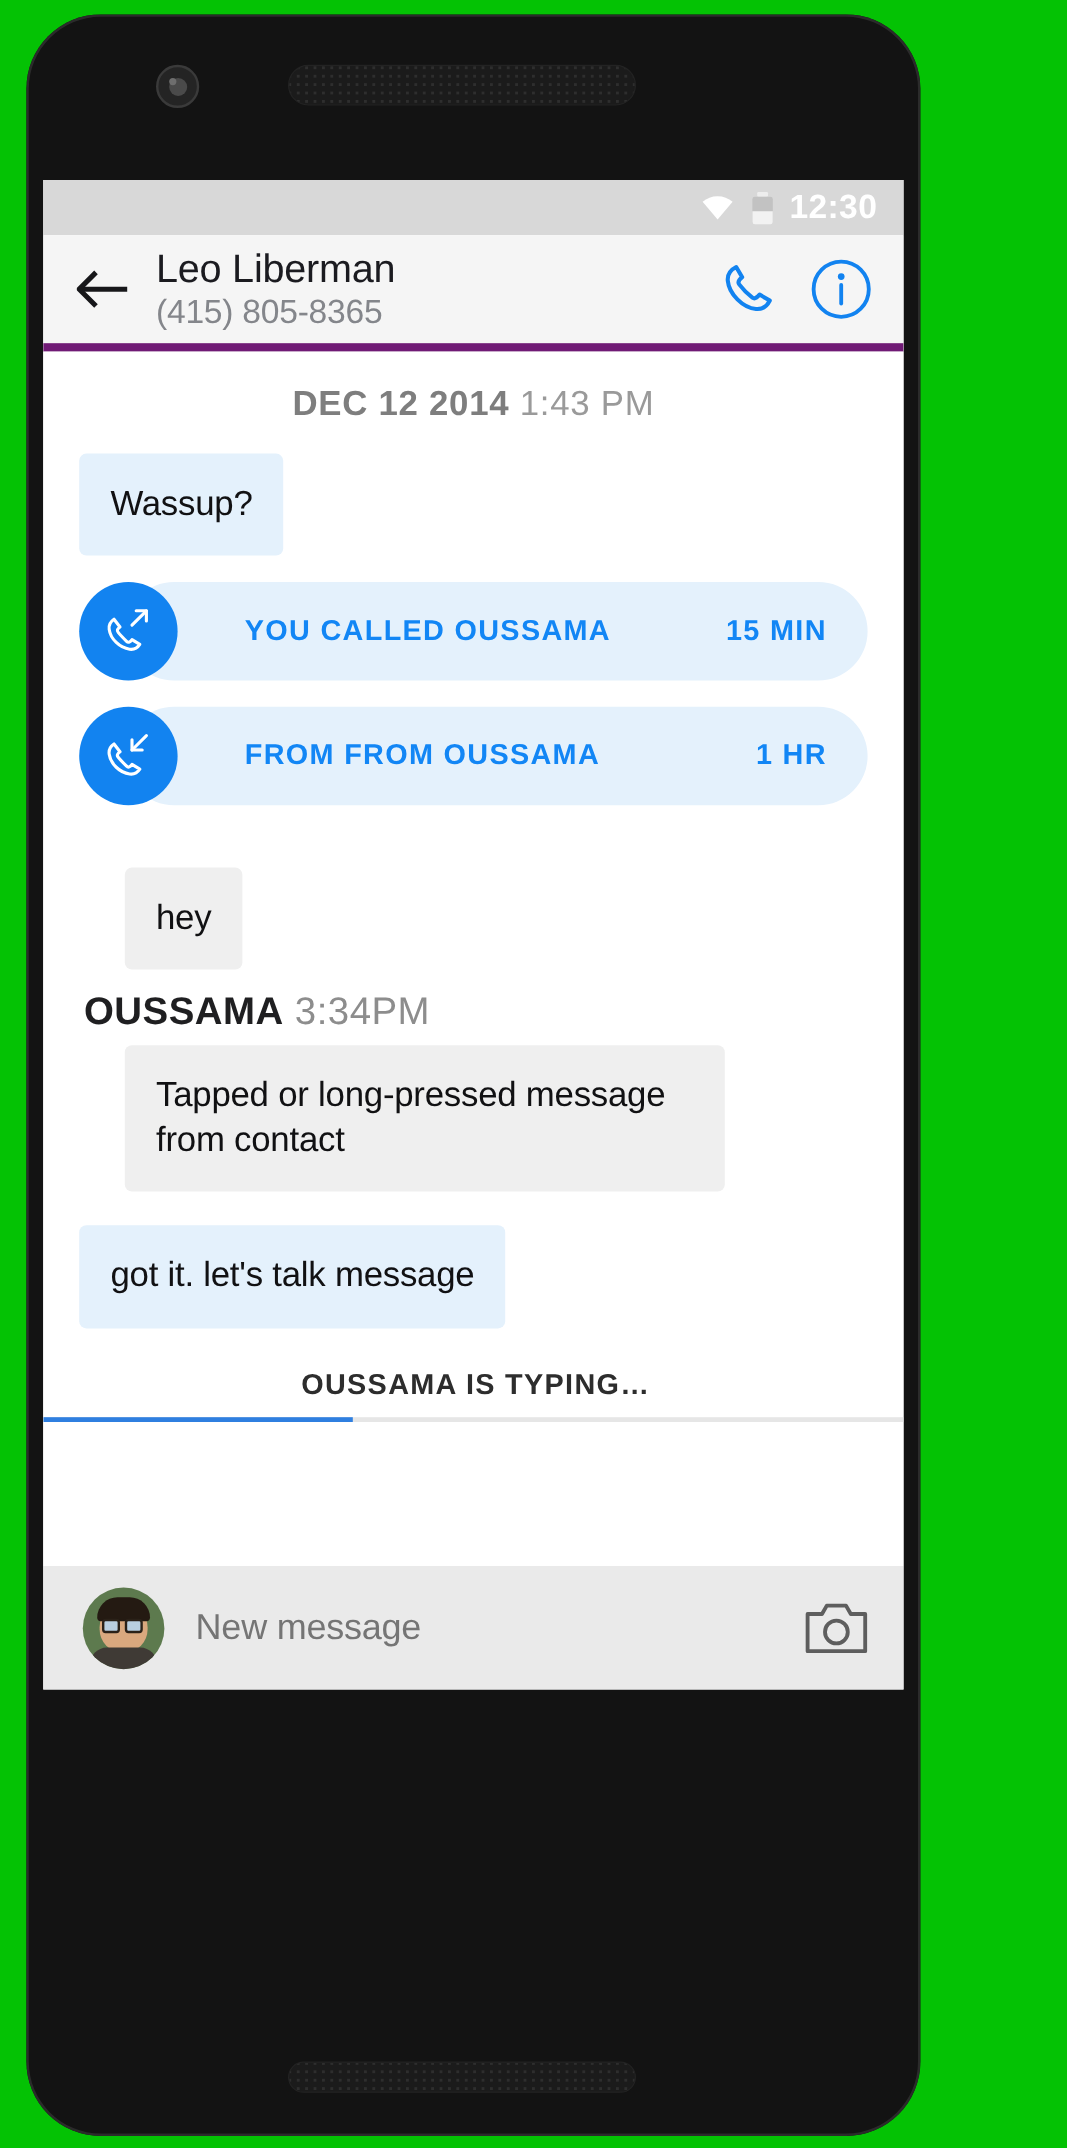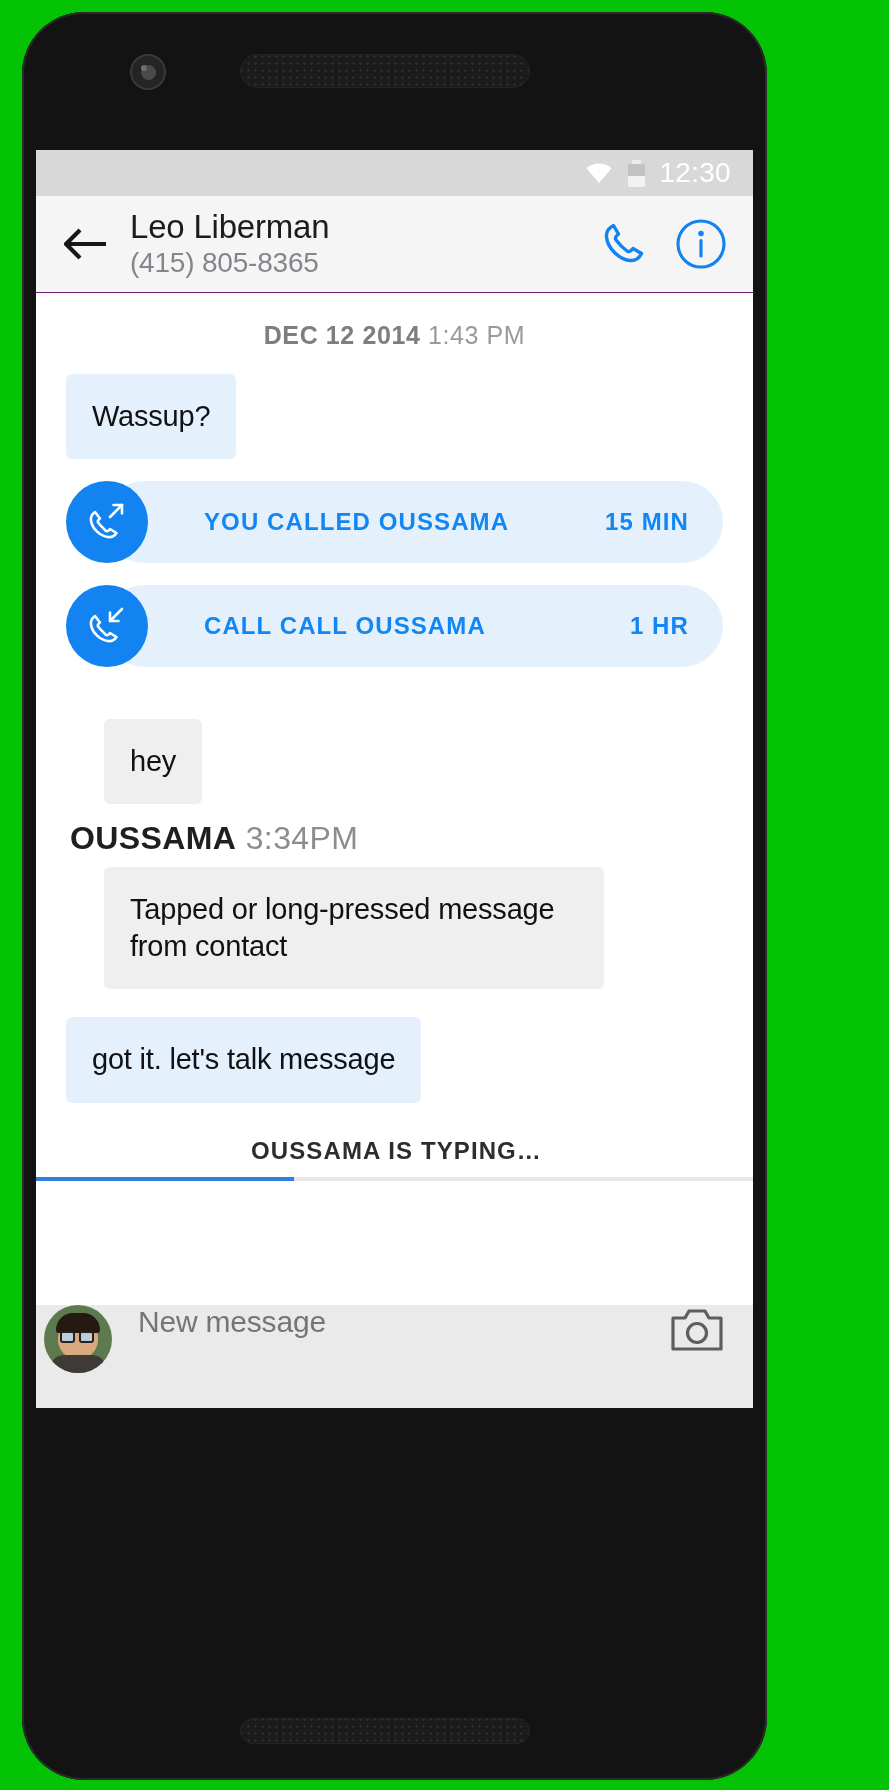--- a/index.html
+++ b/index.html
@@ -46,52 +46,52 @@
     position: absolute; left: 14px; top: 138px;
     width: 717px; height: 1258px;
     background: #ffffff; overflow: hidden;
     display: flex; flex-direction: column;
   }
 
   
   .statusbar {
     height: 46px; background: #d8d8d8; flex: 0 0 auto;
     display: flex; align-items: center; justify-content: flex-end;
-    padding-right: 22px; gap: 14px;
+    padding-right: 22px; gap: 14px; font-weight: bold;
   }
   .wifi-icon { width: 30px; height: 24px; display:block; }
   .battery { width: 17px; height: 27px; position: relative; }
   .battery .cap { position:absolute; left:4px; top:0; width:9px; height:4px; background:#ededed; border-radius:1px;}
   .battery .body { position:absolute; left:0; top:4px; width:17px;height:23px;background:#c2c2c2;border-radius:2px;}
   .battery .fill { position:absolute; left:0; bottom:0; width:17px;height:11px;background:#f2f2f2;border-radius:0 0 2px 2px;}
   .status-time { color:#ffffff; font-size:28px; letter-spacing:0.3px; }
 
   
   .app-header {
     flex: 0 0 auto; height: 97px; background: #f5f5f5;
-    border-bottom: 1px solid #701a75;
+    border-bottom: 7px solid #701a75;
     display: flex; align-items: center; padding: 0 26px 0 22px;
   }
   .back-arrow { width: 56px; flex:0 0 auto; display:flex; align-items:center; justify-content:center; }
   .header-texts { flex: 1 1 auto; padding-left: 16px; min-width:0; }
   .contact-name {
     font-size: 33px; color: #1b1b20; line-height: 1.12; letter-spacing: -0.2px;
     white-space: nowrap;
   }
   .contact-phone { font-size: 28px; color: #84868b; line-height: 1.18; letter-spacing: -0.2px; }
   .header-actions { display:flex; align-items:center; gap: 26px; flex:0 0 auto; }
   .icon-btn { width: 52px; height: 52px; display:flex; align-items:center; justify-content:center; }
 
   
   .thread {
     flex: 1 1 auto; background: #ffffff; overflow: hidden;
     padding: 0 0 0 0; position: relative;
   }
   .date-sep {
-    text-align: center; padding: 28px 0 24px 0; font-size: 25px; color: #8a8a8a;
+    text-align: center; padding: 28px 0 24px 0; font-size: 29px; color: #8a8a8a;
     letter-spacing: 0.6px;
   }
   .date-sep .d { font-weight: bold; color: #7e7e7e; }
   .date-sep .t { color: #9a9a9a; }
 
   .row { display: flex; padding: 0 30px; }
   .row.out { justify-content: flex-start; }
   .row.in { justify-content: flex-start; }
 
   .bubble {
@@ -127,21 +127,21 @@
   .typing {
     padding: 34px 30px 12px 34px; font-size: 24px; font-weight: bold;
     color: #2d2d2d; letter-spacing: 1.1px; text-align: center;
   }
   .typing-bar { height: 4px; background: #e6e6e6; position: relative; }
   .typing-bar .prog { position:absolute; left:0; top:0; height:4px; width: 36%; background:#2f7fe0; }
 
   
   .composer {
     flex: 0 0 auto; height: 103px; background: #eaeaea;
-    display: flex; align-items: flex-start; padding: 0 28px 0 8px; gap: 22px;
+    display: flex; align-items: center; padding: 0 28px 0 33px; gap: 22px;
   }
   .avatar {
     width: 68px; height: 68px; border-radius: 50%; flex:0 0 auto; overflow:hidden;
     background: #5d7a4e; position: relative;
   }
   .avatar .face { position:absolute; left:14px; top:12px; width:40px;height:42px;border-radius:50% 50% 46% 46%; background:#d9a87e; }
   .avatar .hair { position:absolute; left:12px; top:8px; width:44px;height:20px;border-radius:22px 22px 4px 4px; background:#241a12; }
   .avatar .glass-l { position:absolute; left:16px; top:26px; width:15px;height:12px;border:2px solid #2a2118;border-radius:3px;background:#b9cfe0; }
   .avatar .glass-r { position:absolute; left:35px; top:26px; width:15px;height:12px;border:2px solid #2a2118;border-radius:3px;background:#b9cfe0; }
   .avatar .body { position:absolute; left:6px; bottom:0; width:56px;height:18px;border-radius:14px 14px 0 0;background:#3f3a35; }
@@ -228,21 +228,21 @@
               <path d="M13 15 C10 17 8.5 20 9 23.5 C10 31.5 18 39 26 40 C29.5 40.5 32.5 39 34.5 36 L28 32 C26.5 34 25 35 23.5 33.5 C21 31 18.5 28.5 16.5 26 C15 24.5 16 23 18 21.5 Z" fill="none" stroke="#ffffff" stroke-width="2.6" stroke-linejoin="round" stroke-linecap="round"></path>
               <path d="M28 20 L40 8" stroke="#ffffff" stroke-width="2.6" stroke-linecap="round"></path>
               <path d="M31.5 8 H40 V16.5" fill="none" stroke="#ffffff" stroke-width="2.6" stroke-linecap="round" stroke-linejoin="round"></path>
             </svg>
           </div>
         </div>
 
 
         <div class="call-row">
           <div class="call-pill">
-            <span class="call-label">CALL CALL OUSSAMA</span>
+            <span class="call-label">FROM FROM OUSSAMA</span>
             <span class="call-duration">1 HR</span>
           </div>
           <div class="call-avatar">
             <svg width="50" height="50" viewBox="0 0 50 50">
               <path d="M13 15 C10 17 8.5 20 9 23.5 C10 31.5 18 39 26 40 C29.5 40.5 32.5 39 34.5 36 L28 32 C26.5 34 25 35 23.5 33.5 C21 31 18.5 28.5 16.5 26 C15 24.5 16 23 18 21.5 Z" fill="none" stroke="#ffffff" stroke-width="2.6" stroke-linejoin="round" stroke-linecap="round"></path>
               <path d="M40 8 L28 20" stroke="#ffffff" stroke-width="2.6" stroke-linecap="round"></path>
               <path d="M28 11.5 V20 H36.5" fill="none" stroke="#ffffff" stroke-width="2.6" stroke-linecap="round" stroke-linejoin="round"></path>
             </svg>
           </div>
         </div>

